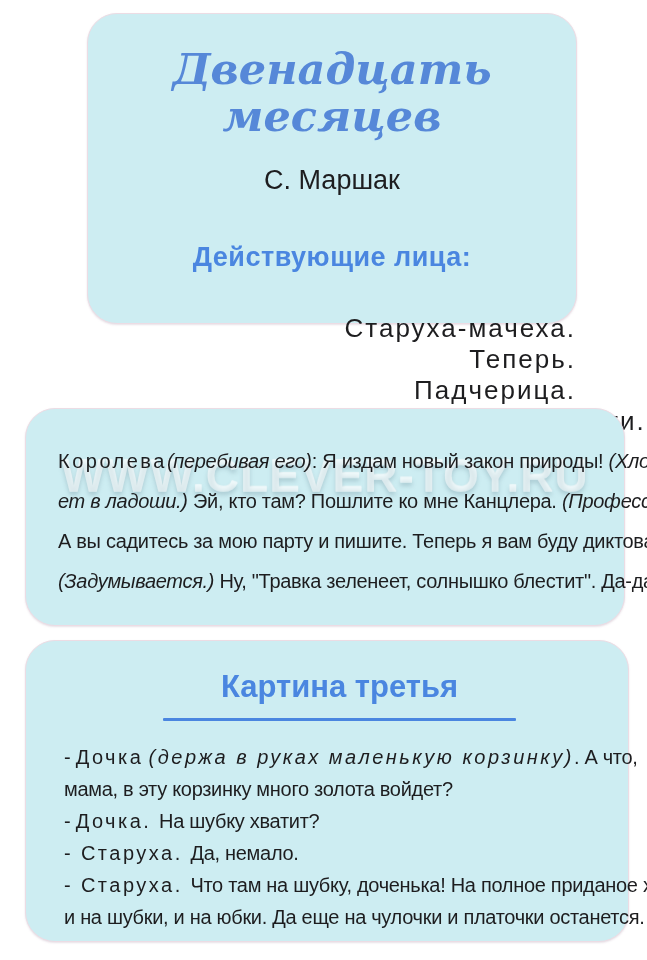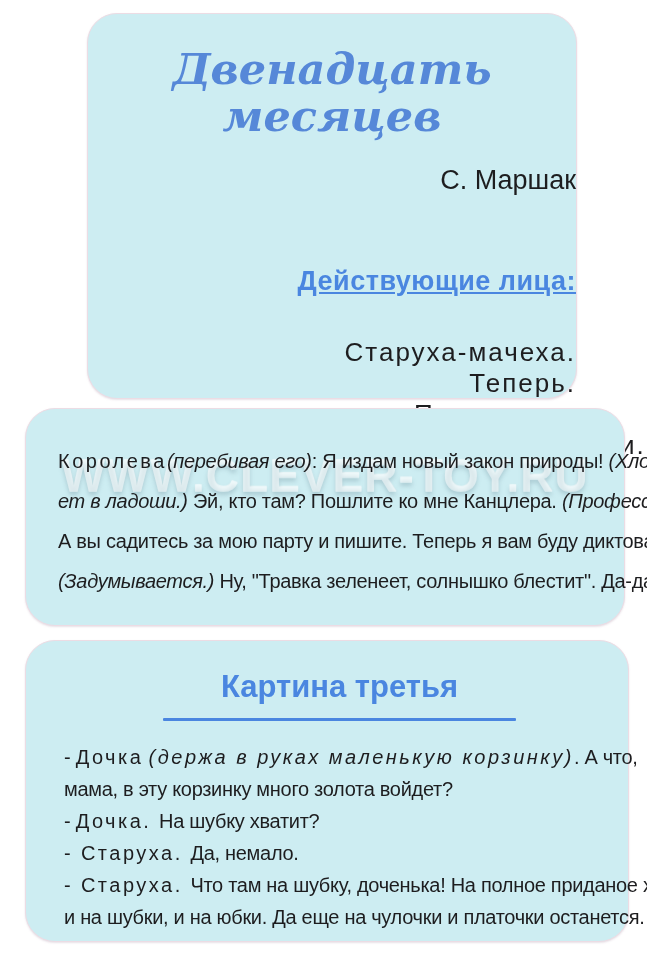--- a/index.html
+++ b/index.html
@@ -16,48 +16,47 @@
     overflow: hidden;
   }
   .card {
     position: absolute;
     background: #cdedf2;
     border: 1px solid #ecdce4;
     border-radius: 30px;
     box-shadow: 0 1px 2px rgba(190,170,185,0.35);
     box-sizing: border-box;
   }
-  .card1 { left: 87px; top: 13px;  width: 490px; height: 386px; }
+  .card1 { left: 87px; top: 13px;  width: 490px; height: 311px; }
   .card2 { left: 25px; top: 408px; width: 600px; height: 218px; }
   .card3 { left: 25px; top: 640px; width: 604px; height: 302px; padding-left: 25px; }
 
   .play-title {
     margin: 32px 0 0 0;
     text-align: center;
     font-family: "DejaVu Serif", serif;
     font-style: italic;
     font-weight: bold;
     font-size: 43px;
     line-height: 1.1;
     color: #5688d8;
   }
   .author {
     margin-top: 24px;
-    text-align: right;
+    text-align: center;
     font-size: 27px;
     color: #1d1d1f;
   }
   .cast-header {
-    margin-top: 70px;
-    text-align: right;
+    margin-top: 46px;
+    text-align: center;
     font-weight: bold;
     font-size: 27px;
     letter-spacing: 0.5px;
     color: #4a86e0;
-    text-decoration: underline;
   }
   .cast-list {
     margin: 40px 0 0 27px;
     font-size: 26px;
     line-height: 31px;
     letter-spacing: 2px;
     color: #1d1d1f;
     white-space: nowrap;
     text-align: right;
   }

